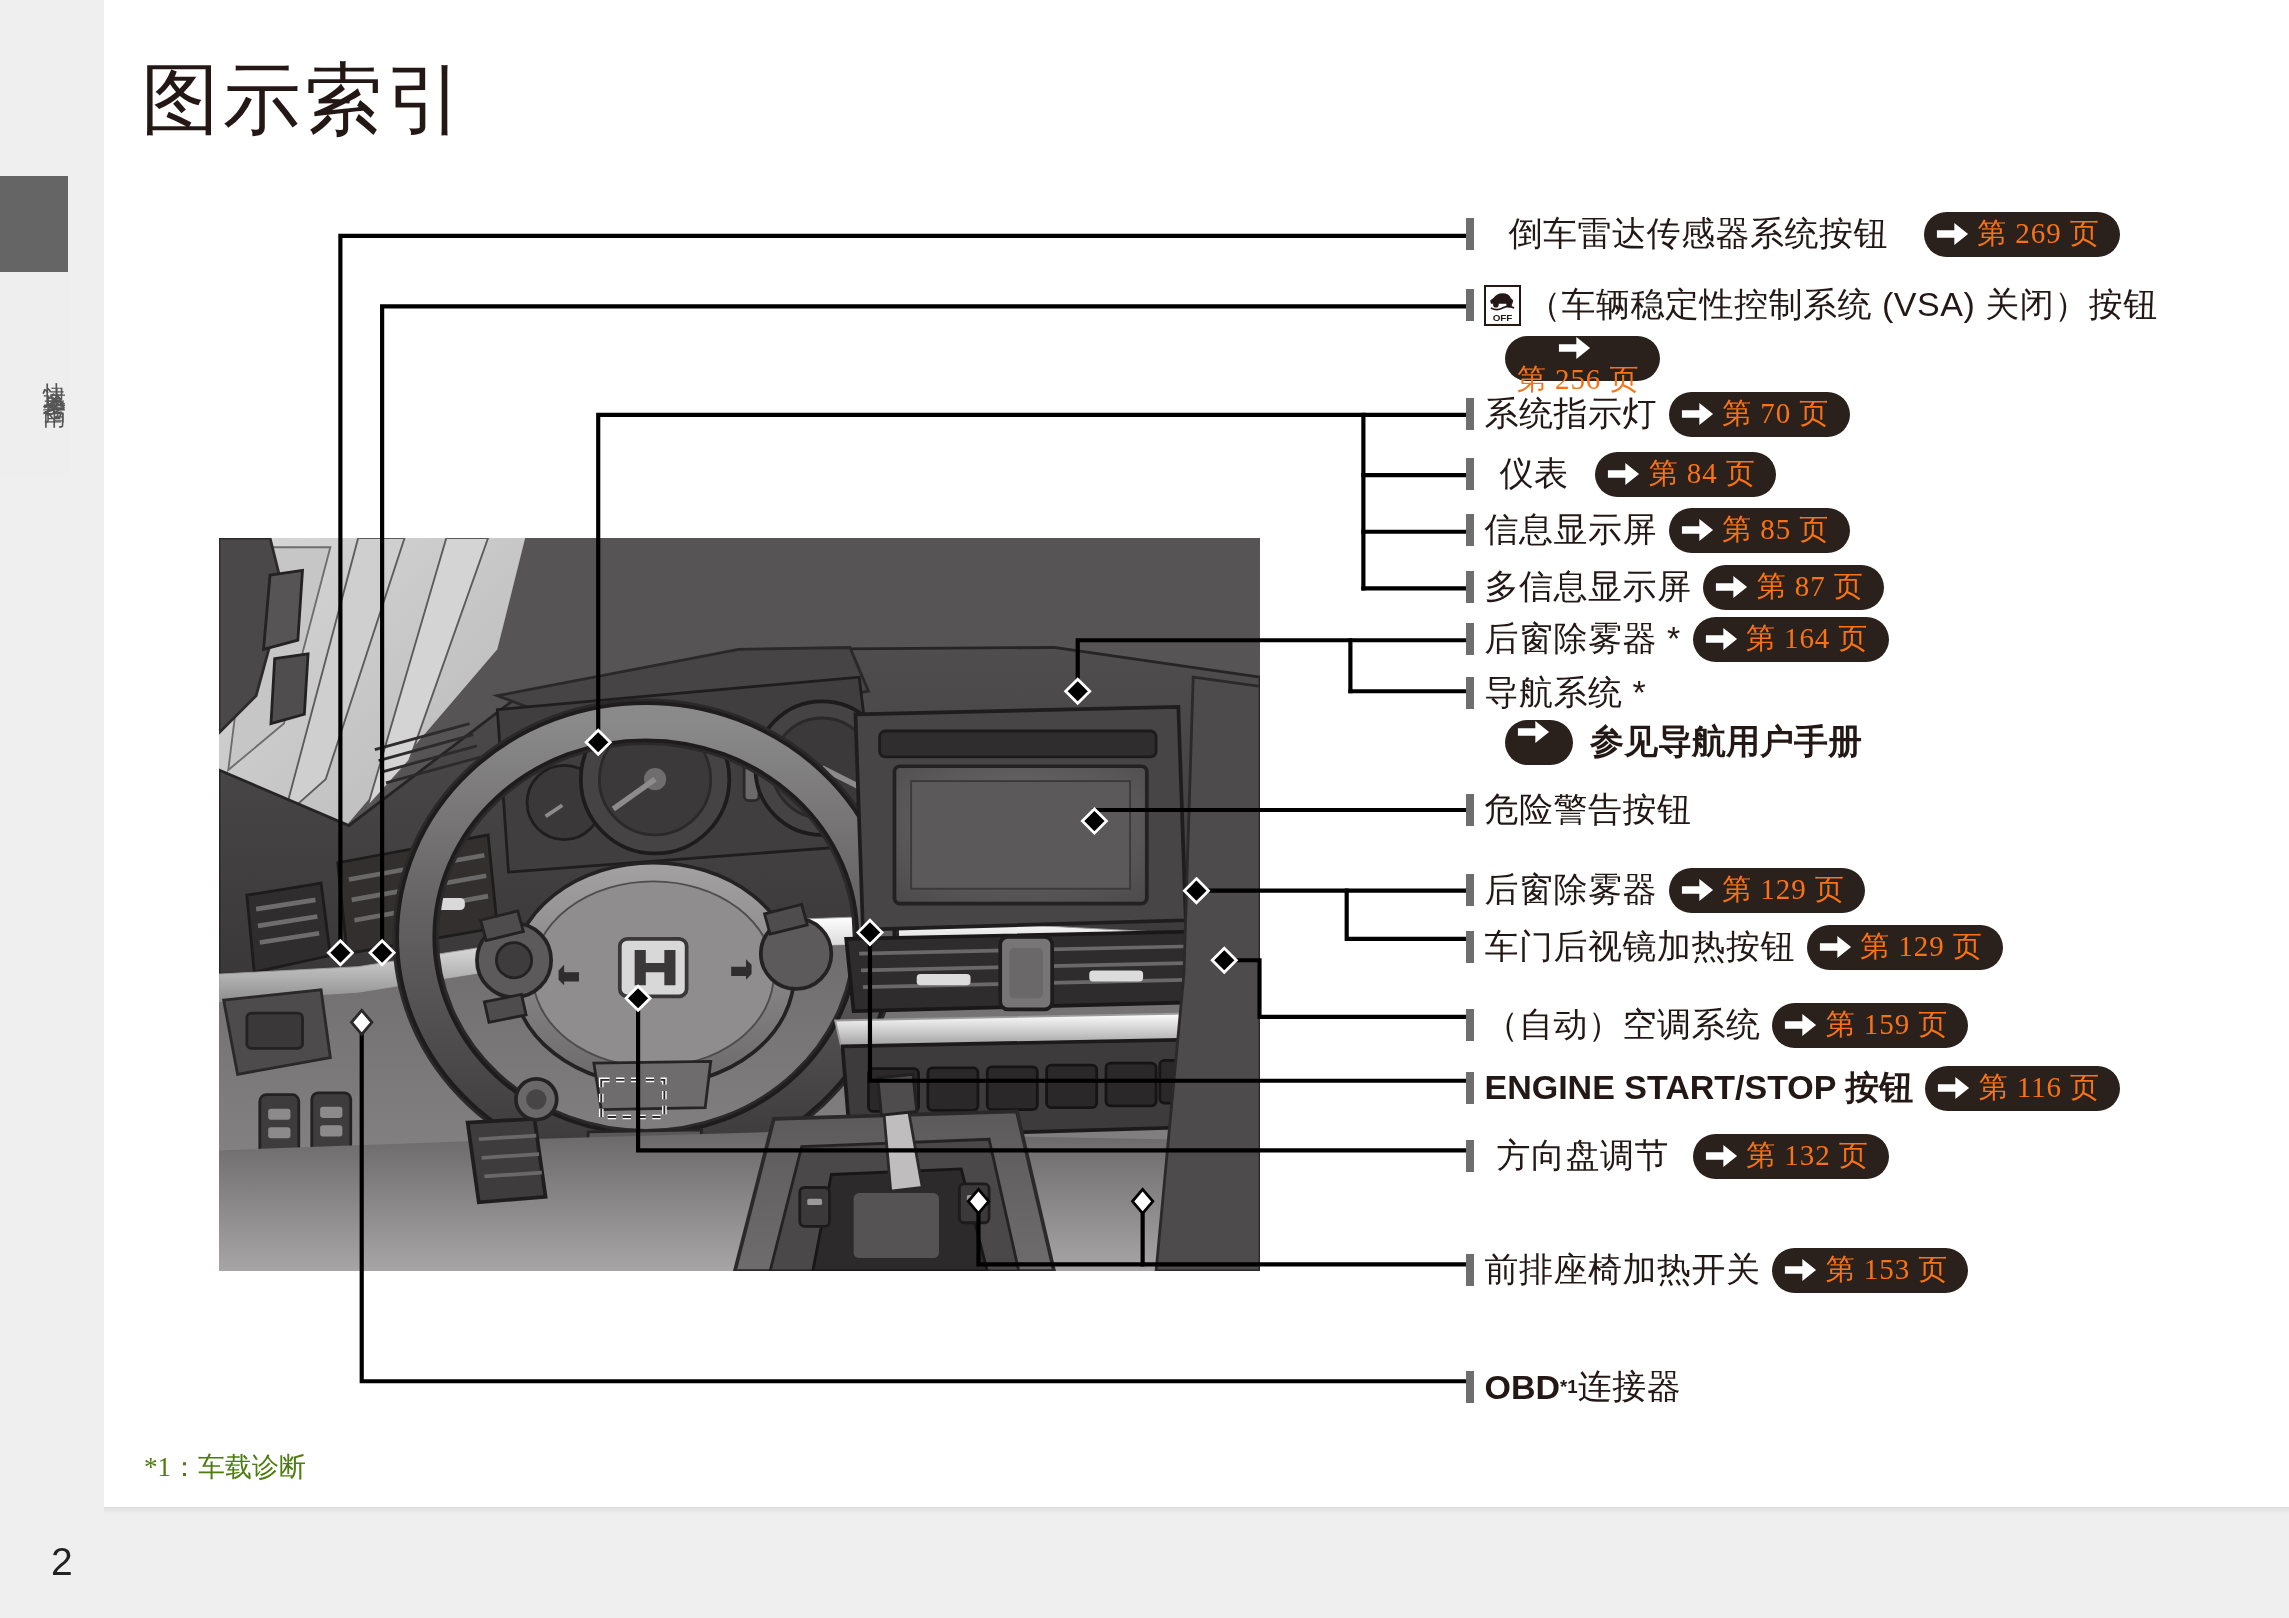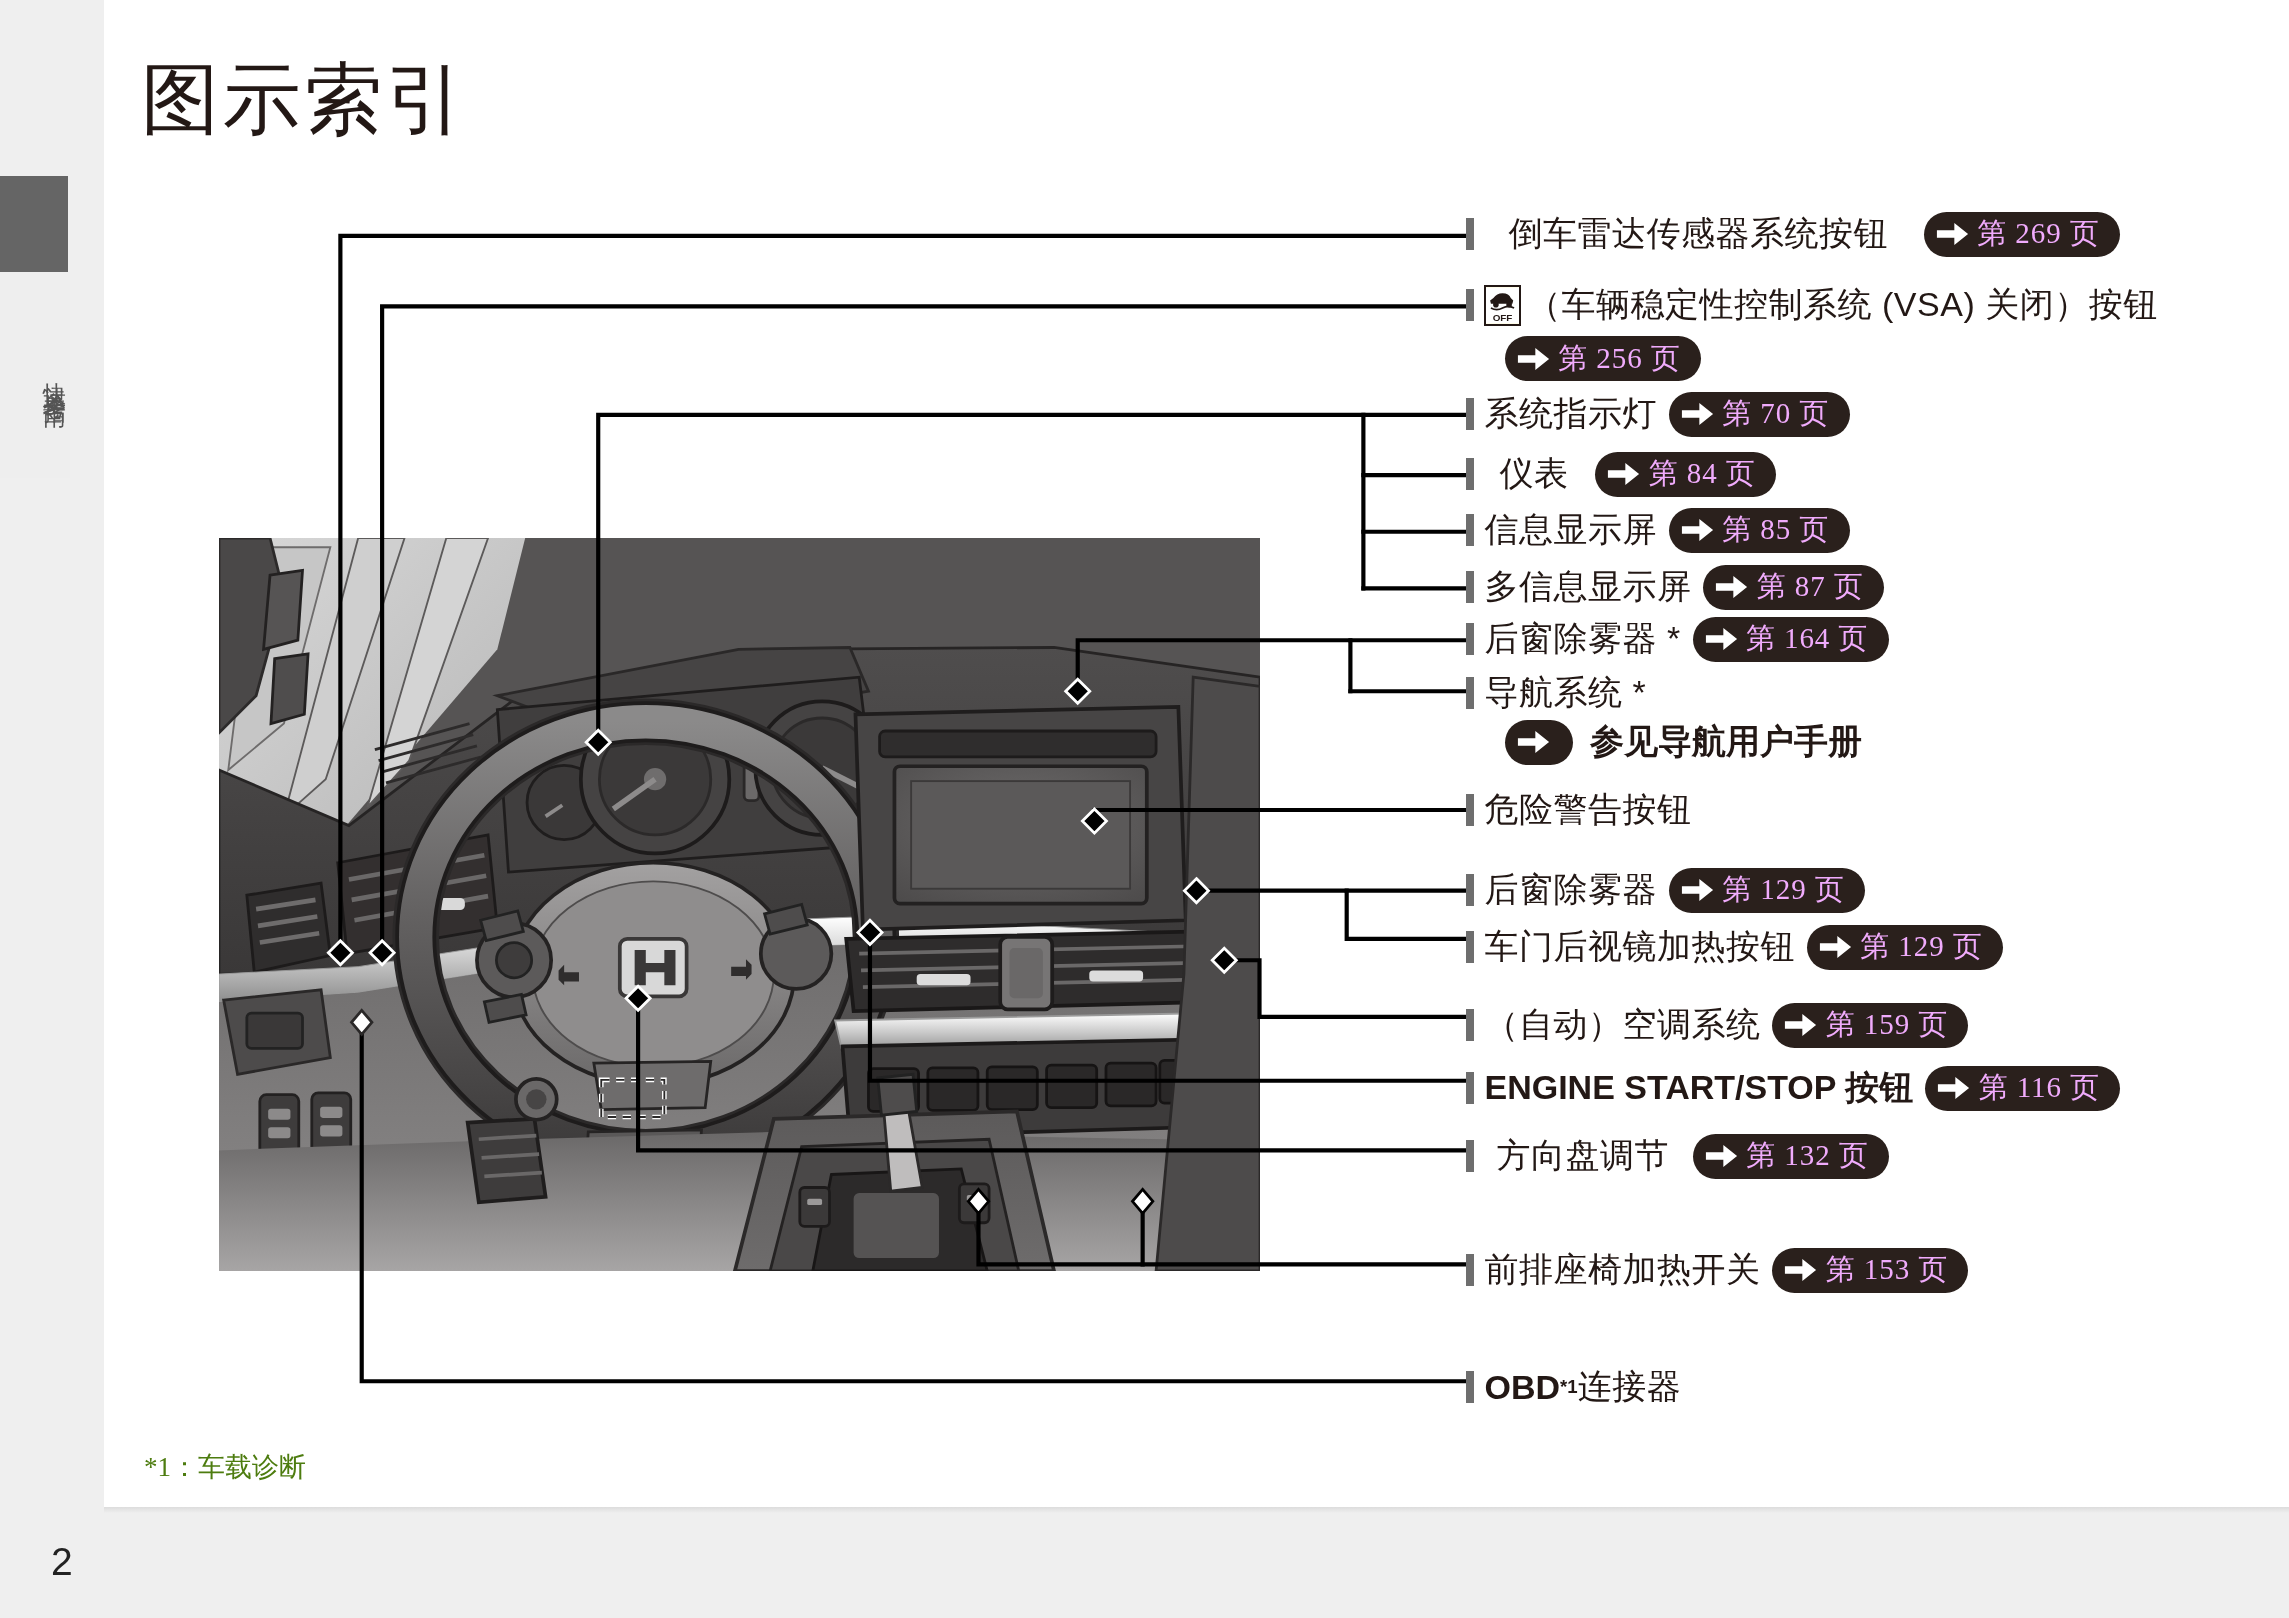--- a/index.html
+++ b/index.html
@@ -100,26 +100,26 @@
     display: inline-flex; align-items: center;
     background: #2a201c;
     border-radius: 24px;
     height: 45px;
     padding: 0 20.4px 0 12px;
     margin-left: 12px;
     flex: none;
   }
   .pill .arrow { margin-right: 8.3px; flex: none; display:block; }
   .pill .ptext {
-    color: #f0abfc; font-size: 29px; letter-spacing: 0.9px;
+    color: #f97316; font-size: 29px; letter-spacing: 0.9px;
     font-family: "Liberation Serif", "DejaVu Serif", serif;
   }
   
   .pill-row { position: absolute; display: flex; align-items: center; }
-  .pill-row .pill { margin-left: 0; }
+  .pill-row .pill { margin-left: 0; flex-direction: column; }
   .pill-row .reftext {
     font-size: 34px; color: #231815; margin-left: 16.7px;
     font-family: "Liberation Sans","DejaVu Sans", sans-serif;
     font-weight: bold;
   }
   
   .vsa-icon {
     display: inline-block; width: 37px; height: 41px;
     border: 2.8px solid #231815; background: #fef9c3;
     margin-right: 5.6px; flex: none; position: relative;

